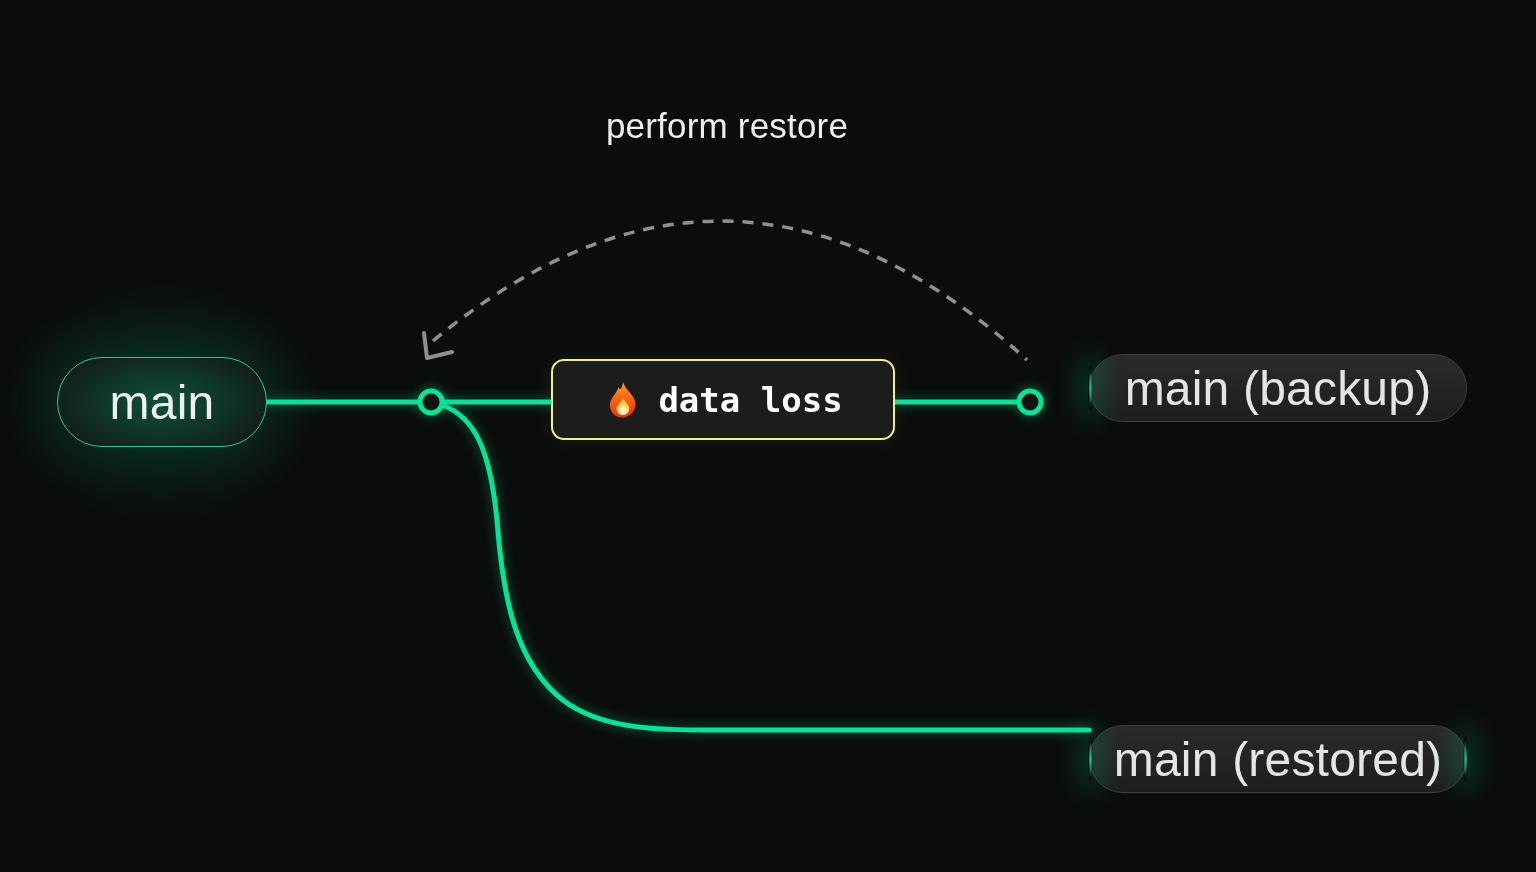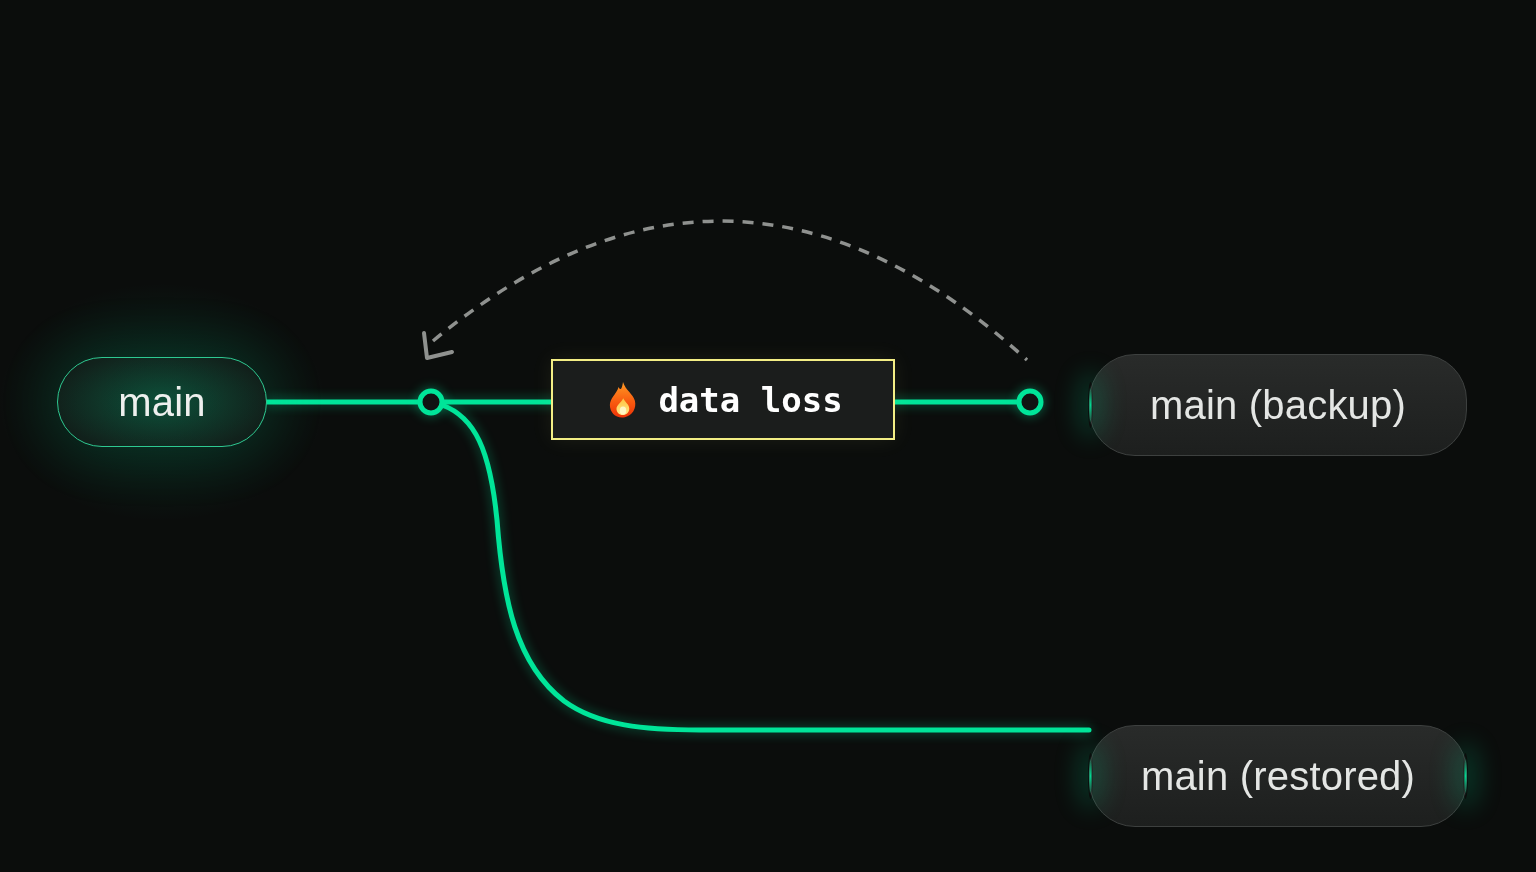--- a/index.html
+++ b/index.html
@@ -56,42 +56,42 @@
     font-weight: 400;
     letter-spacing: 0.2px;
   }
   .pill {
     position: absolute;
     display: flex;
     align-items: center;
     justify-content: center;
     border-radius: 46px;
     color: #e4e6e4;
-    font-size: 40px;
+    font-size: 48px;
     letter-spacing: 0.2px;
     box-sizing: border-box;
   }
   .pill-main {
     left: 57px; top: 357px;
     width: 210px; height: 90px;
     border: 1.5px solid #31c690;
     background: radial-gradient(ellipse at 50% 50%, rgba(0,229,153,0.17), rgba(14,17,16,0) 78%), #121413;
     box-shadow: 0 0 60px 8px rgba(0,229,153,0.10);
     color: #eef0ee;
   }
   .pill-main .halo {
     position: absolute;
     inset: -115px;
     border-radius: 50%;
     background: radial-gradient(closest-side, rgba(0,229,153,0.14), rgba(0,229,153,0.05) 48%, rgba(0,229,153,0) 75%);
     pointer-events: none;
   }
   .pill-main .pill-label { position: relative; }
   .pill-side {
-    width: 378px; height: 102px;
+    width: 378px; height: 68px;
     border: 1px solid #3d403f;
     background: linear-gradient(#292b2a, #1d1f1e);
   }
   .pill-backup { left: 1089px; top: 354px; }
   .pill-restored { left: 1089px; top: 685px; margin-top: 40px; }
   .edge-glow {
     position: absolute;
     top: 50%;
     width: 5px; height: 46px;
     transform: translateY(-50%);
@@ -101,21 +101,21 @@
     pointer-events: none;
   }
   .edge-glow.left { left: -2px; }
   .edge-glow.right { right: -2px; }
   .event-box {
     position: absolute;
     left: 551px; top: 359px;
     width: 344px; height: 81px;
     box-sizing: border-box;
     border: 2px solid var(--event-border-yellow, #f3ee85);
-    border-radius: 0;
+    border-radius: 13px;
     background: #1b1d1c;
     display: flex;
     align-items: center;
     justify-content: center;
     gap: 15px;
     color: #ffffff;
     font-family: "DejaVu Sans Mono", monospace;
     font-weight: 700;
     font-size: 34px;
     box-shadow: 0 0 20px rgba(243,238,133,0.08);
@@ -136,20 +136,21 @@
     <line class="green-line" x1="443" y1="402" x2="560" y2="402"></line>
     <line class="green-line" x1="888" y1="402" x2="1019" y2="402"></line>
 
     <path class="green-line" d="M 442 405 C 475 417 490 450 497 520 C 503 600 516 664 564 701 C 598 726 646 730 700 730 L 1089 730"></path>
 
     <circle class="branch-node" cx="431" cy="402" r="11"></circle>
     <circle class="branch-node" cx="1030" cy="402" r="11"></circle>
   </svg>
 
   <div class="annotation">
+    <div>perform restore</div>
   </div>
 
   <div class="pill pill-main">
     <span class="halo"></span>
     <span class="pill-label">main</span>
   </div>
 
   <div class="event-box">
     <svg class="fire-glyph" viewBox="0 0 32 32" aria-hidden="true">
       <defs>

